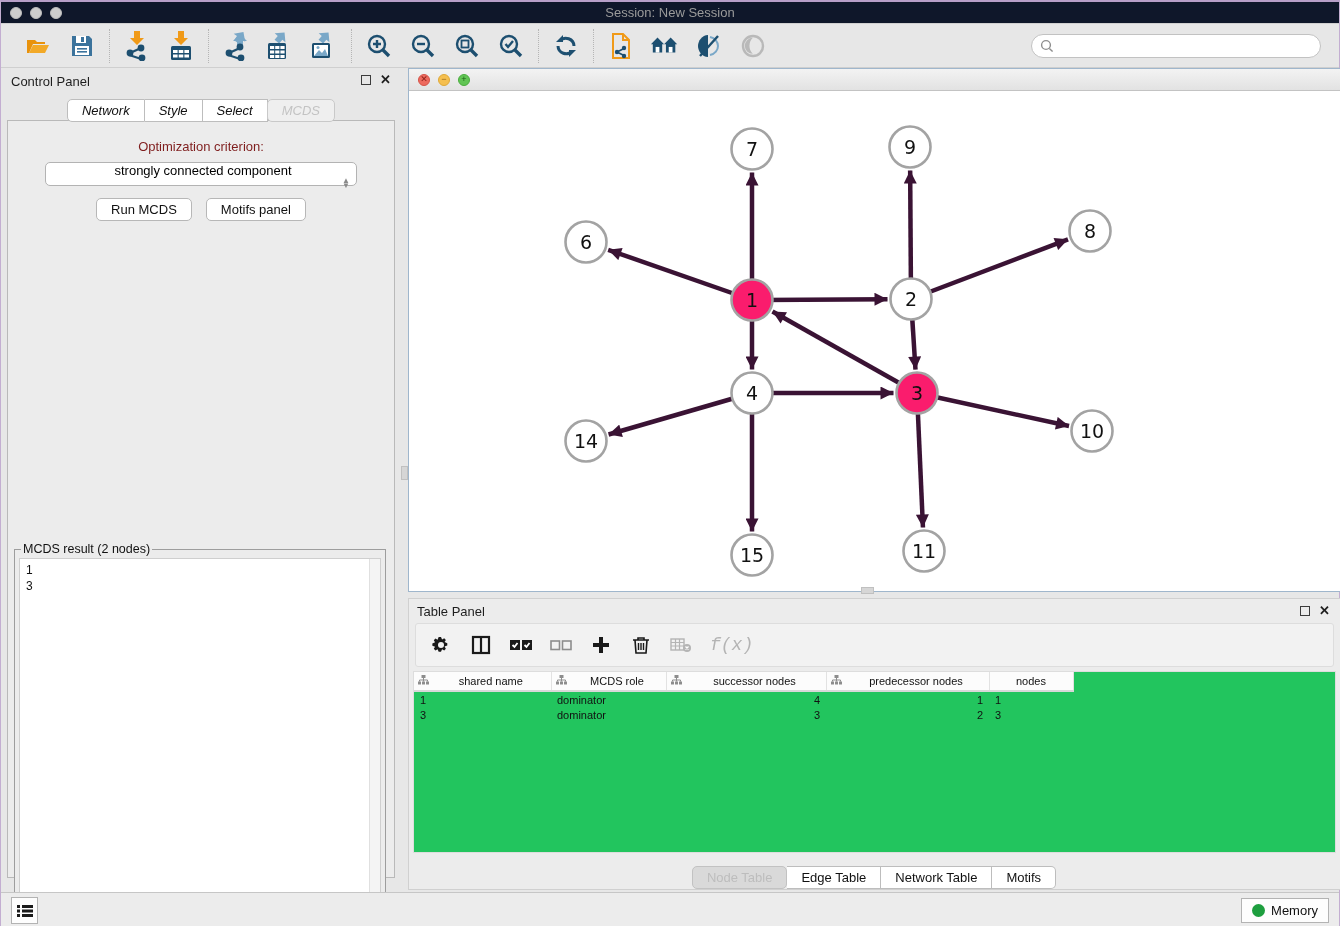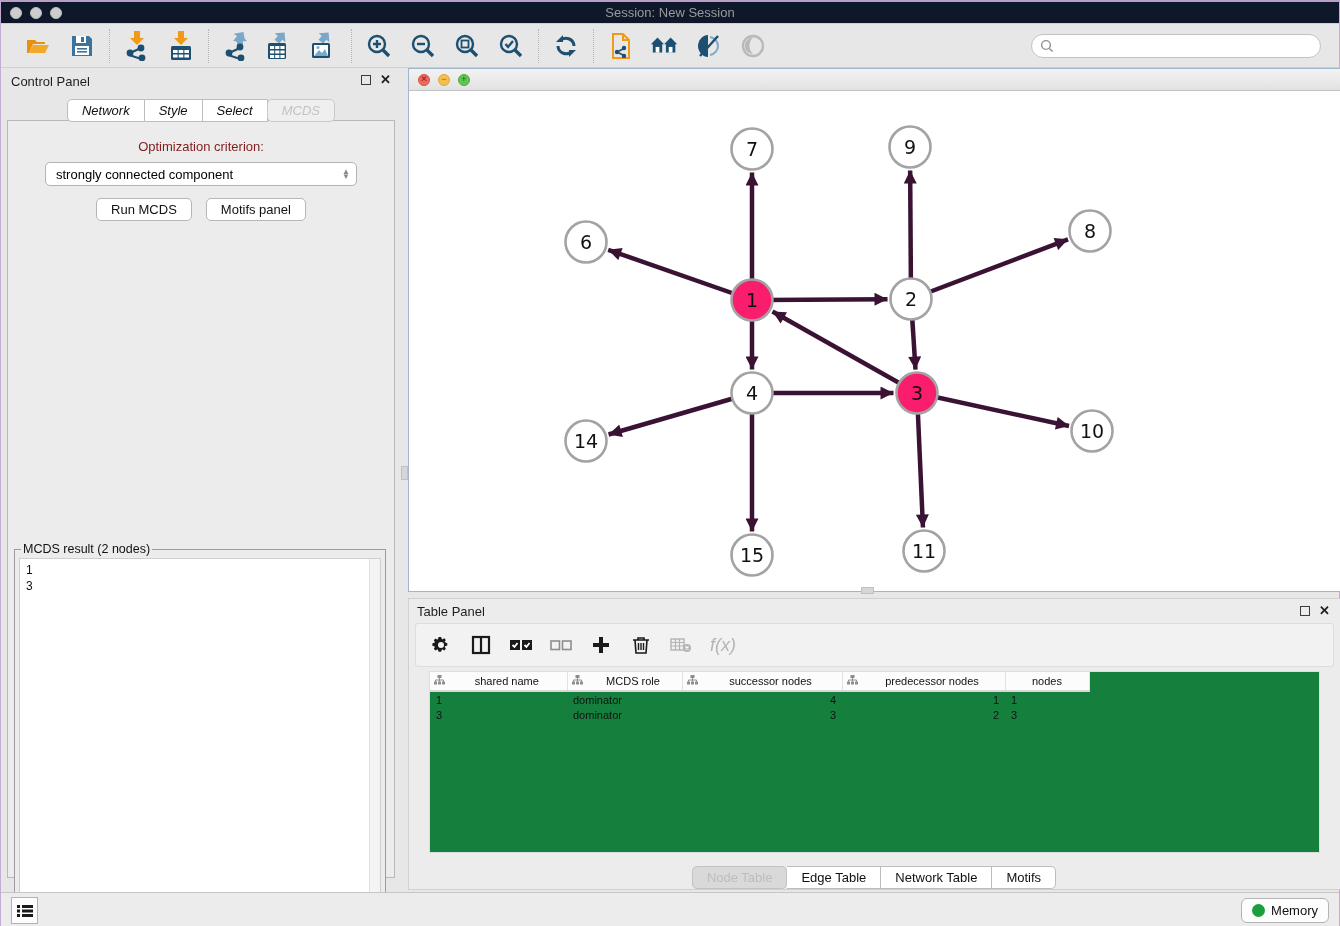--- a/index.html
+++ b/index.html
@@ -39,21 +39,21 @@
   .close-ico { font-size:13px; font-weight:bold; color:#1e1e1e; line-height:1; }
   .cp-tabs { position:absolute; left:0; top:31px; width:100%; display:flex; justify-content:center; z-index:3;font-style:italic; }
   .tab { background:#fff; border:1px solid #bdbdbd; border-left:none; font-size:13px; padding:3px 14px; color:#111; }
   .tab:first-child { border-left:1px solid #bdbdbd; border-radius:5px 0 0 5px; }
   .tab.last { border-radius:0 5px 5px 0; }
   .tab.active { background:#efefef; color:#c3c3c3; border-radius:5px; border:1px solid #c9c9c9; margin-left:-1px; }
   .cp-body { position:absolute; left:6px; top:52px; width:388px; height:758px;
              background:#ececec; border:1px solid #b9b9b9; }
   .opt-label { text-align:center; font-size:13px; color:#7f1d1d; margin-top:18px; }
   .combo { margin:8px auto 0; width:312px; height:24px; background:#fff; border:1px solid #b3b3b3;
-           border-radius:5px; display:flex; align-items:center; padding:0 6px 0 10px; font-size:13px; }
+           border-radius:5px; display:flex; align-items:center; padding:0 6px 0 10px; font-size:13px;flex-direction:column; }
   .combo .stepper { margin-left:auto; display:flex; flex-direction:column; line-height:5px; color:#8a8a8a; font-size:8px; }
   .btn-row { display:flex; justify-content:center; gap:14px; margin-top:12px; }
   .pbtn { background:#fff; border:1px solid #b7b7b7; border-radius:5px; font-size:13px; padding:3px 14px; color:#111; }
   .result-box { position:absolute; left:6px; top:428px; width:372px; height:378px;
                 border:1px solid #9d9d9d; background:#ececec; }
   .result-legend { position:absolute; left:6px; top:-8px; background:#ececec; font-size:12.5px; color:#111; padding:0 2px; }
   .result-inner { position:absolute; left:4px; top:8px; right:4px; bottom:4px; background:#fff;
                   border:1px solid #cfcfcf; display:flex; }
   .result-text { flex:1; font-size:12px; color:#111; padding:3px 6px; line-height:16px; white-space:pre-line; }
   .result-scroll { width:11px; background:#f4f4f4; border-left:1px solid #e0e0e0; }
@@ -70,37 +70,37 @@
   .net-title { position:absolute; left:0; right:0; text-align:center; font-size:13px; color:#2f2f2f; }
   .net-canvas { position:relative; width:100%; height:499px; background:#fff; }
 
   
   .table-panel { position:absolute; left:407px; top:596px; width:933px; height:292px; background:#ececec;
                  border:1px solid #d0d0d0; display:flex; flex-direction:column; }
   .tp-head { position:relative; height:24px; display:flex; align-items:center; padding:0 8px; }
   .tp-toolbar { height:44px; margin:0 6px; background:#f2f2f2; border:1px solid #ddd; border-radius:3px;
                 display:flex; align-items:center; gap:18px; padding:0 14px; }
   .tp-toolbar .ico { display:flex; align-items:center; justify-content:center; width:22px; height:22px; }
-  .fx { font-family:Liberation Sans, sans-serif; font-style:italic; font-size:18px; color:#b4b4b4; }
-  .tp-table { flex:1; margin:4px 20px 0; background:#15803d; border:1px solid #ddd; overflow:hidden; }
+  .fx { font-family:Liberation Mono, monospace; font-style:italic; font-size:18px; color:#b4b4b4; }
+  .tp-table { flex:1; margin:4px 4px 0; background:#22c55e; border:1px solid #ddd; overflow:hidden; }
   table.nt { border-collapse:collapse; font-size:11px; color:#111; }
   table.nt th { font-weight:normal; background:#fcfcfc; border-bottom:2px solid #d8d8d8; border-right:1px solid #e2e2e2;
                 height:19px; padding:0 4px; white-space:nowrap; position:relative; }
   table.nt th .hflex { display:flex; align-items:center; gap:6px; justify-content:flex-start; }
   table.nt th .hlabel { flex:1; text-align:center; }
   table.nt td { height:16px; padding:0 6px; white-space:nowrap; }
   .tp-footer { height:36px; display:flex; align-items:flex-end; justify-content:center; background:#ececec; }
   .tp-footer .tab.active { background:#d9d9d9; color:#bdbdbd; border:1px solid #c2c2c2; }
 
   
   .statusbar { position:absolute; left:0; top:890px; width:100%; height:36px; background:#ececec;
                border-top:1px solid #c6c6c6; display:flex; align-items:center; padding:0 10px; }
   .sq-btn { width:27px; height:27px; background:#fdfdfd; border:1px solid #b3b3b3; display:flex;
             align-items:center; justify-content:center; }
-  .mem-btn { margin-left:auto; height:25px; background:#fdfdfd; border:1px solid #b3b3b3; border-radius:6px;
+  .mem-btn { margin-left:auto; height:25px; background:#fdfdfd; border:1px solid #b3b3b3; border-radius:0;
              display:flex; align-items:center; gap:6px; padding:0 10px; font-size:13px; color:#111; }
   .mem-dot { width:13px; height:13px; border-radius:50%; background:#1d9e3e; }
 
   svg text { font-family:"DejaVu Sans", sans-serif; }
 </style>
 </head>
 <body>
 
 <div class="app">
 

